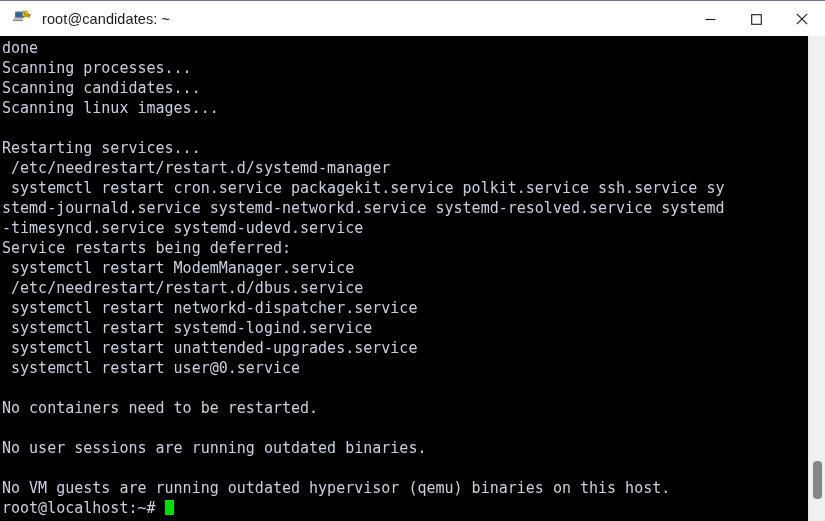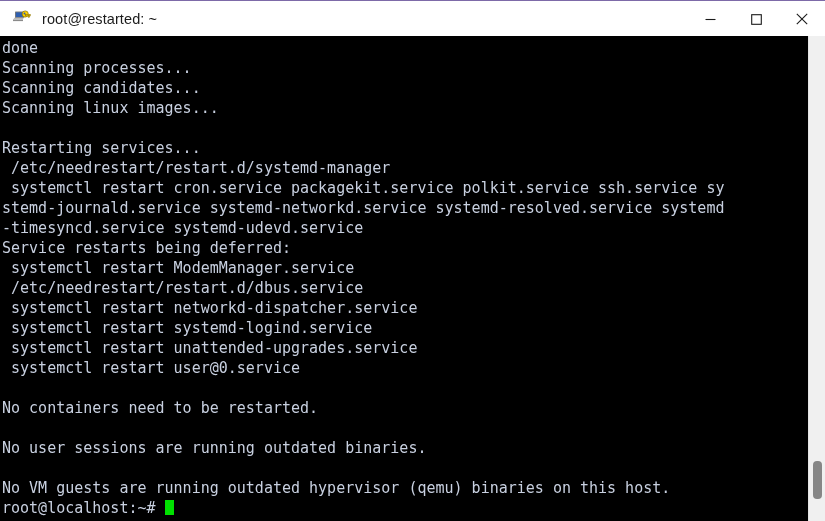--- a/index.html
+++ b/index.html
@@ -180,21 +180,21 @@
 
           <rect x="3" y="2.6" width="9.2" height="6.2" rx="0.5" fill="#7a7a7a"></rect>
           <rect x="3.9" y="3.4" width="7.4" height="4.6" fill="#2f5fb0"></rect>
 
           <circle cx="13.2" cy="5.0" r="3.1" fill="#ffd400" stroke="#8a7000" stroke-width="0.7"></circle>
           <circle cx="12.5" cy="4.5" r="1.0" fill="#2f5fb0"></circle>
           <rect x="13.6" y="5.4" width="4.6" height="1.5" fill="#ffd400" stroke="#8a7000" stroke-width="0.6"></rect>
           <rect x="16.2" y="6.7" width="1.3" height="1.5" fill="#ffd400" stroke="#8a7000" stroke-width="0.6"></rect>
         </svg>
       </span>
-      <span class="title-text">root@restarted: ~</span>
+      <span class="title-text">root@candidates: ~</span>
     </div>
 
     <div class="win-controls">
       <button class="win-btn minimize" aria-label="Minimize">
         <svg width="11" height="11" viewBox="0 0 11 11" xmlns="http://www.w3.org/2000/svg">
           <line x1="0.5" y1="5.5" x2="10.5" y2="5.5" stroke="#1b1b1b" stroke-width="1.1"></line>
         </svg>
       </button>
       <button class="win-btn maximize" aria-label="Maximize">
         <svg width="11" height="11" viewBox="0 0 11 11" xmlns="http://www.w3.org/2000/svg">

